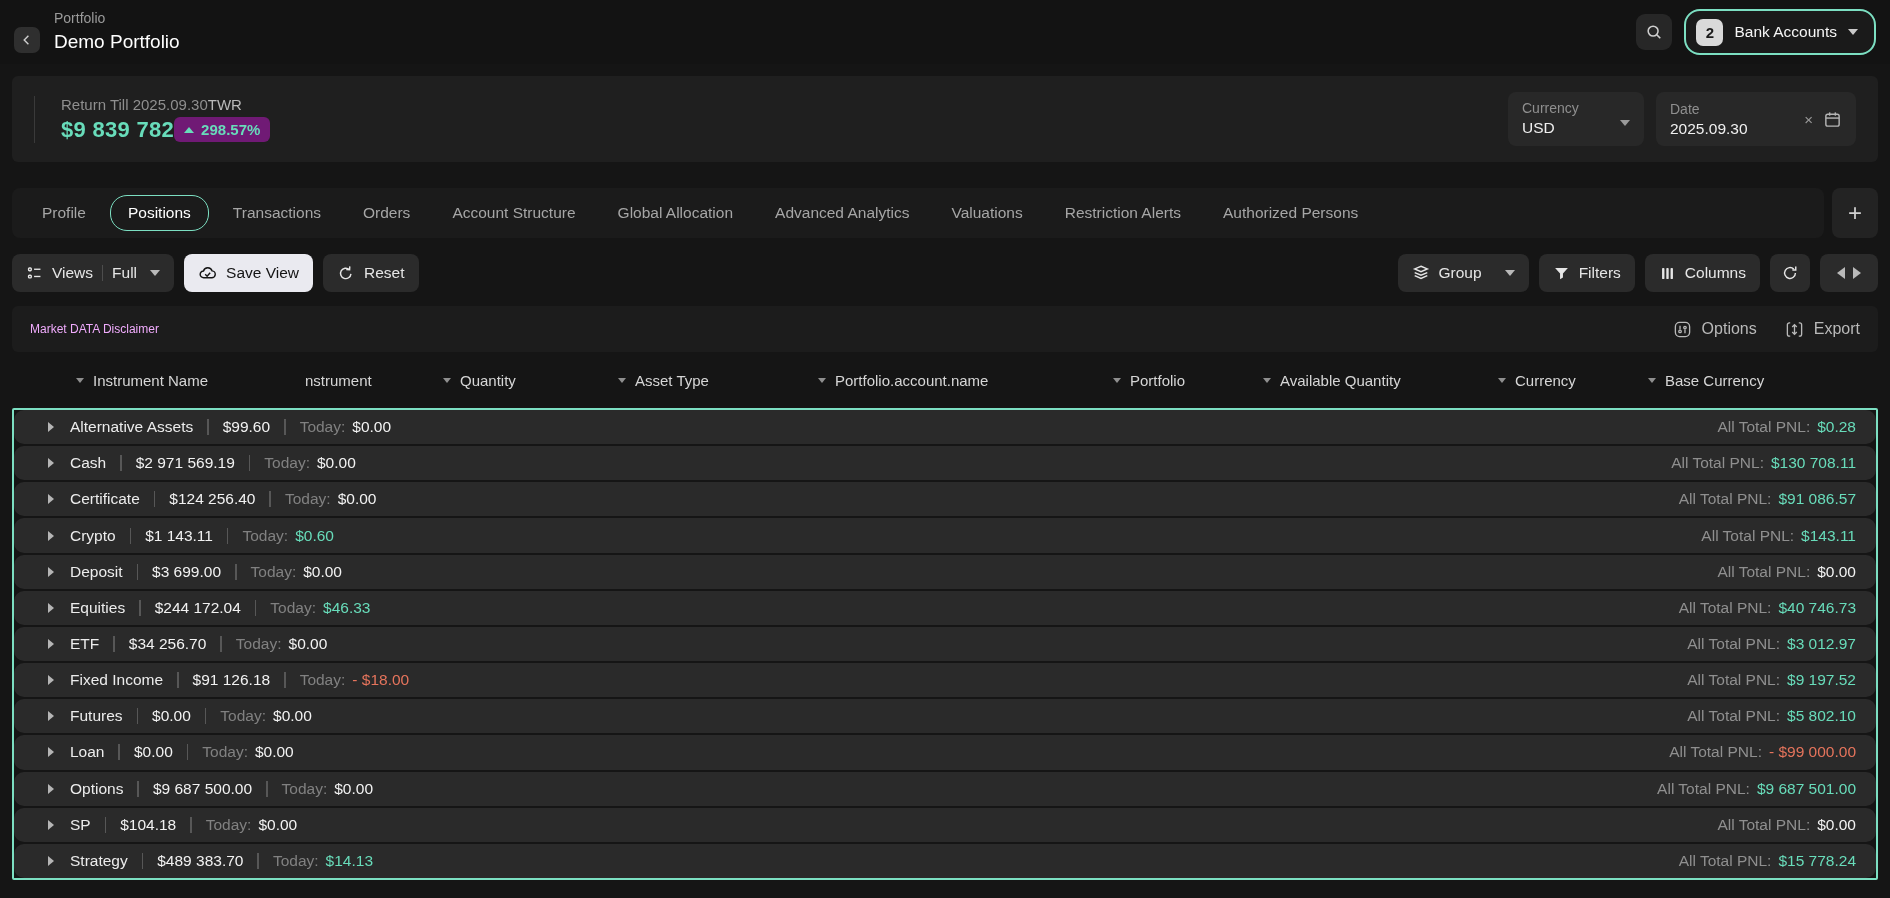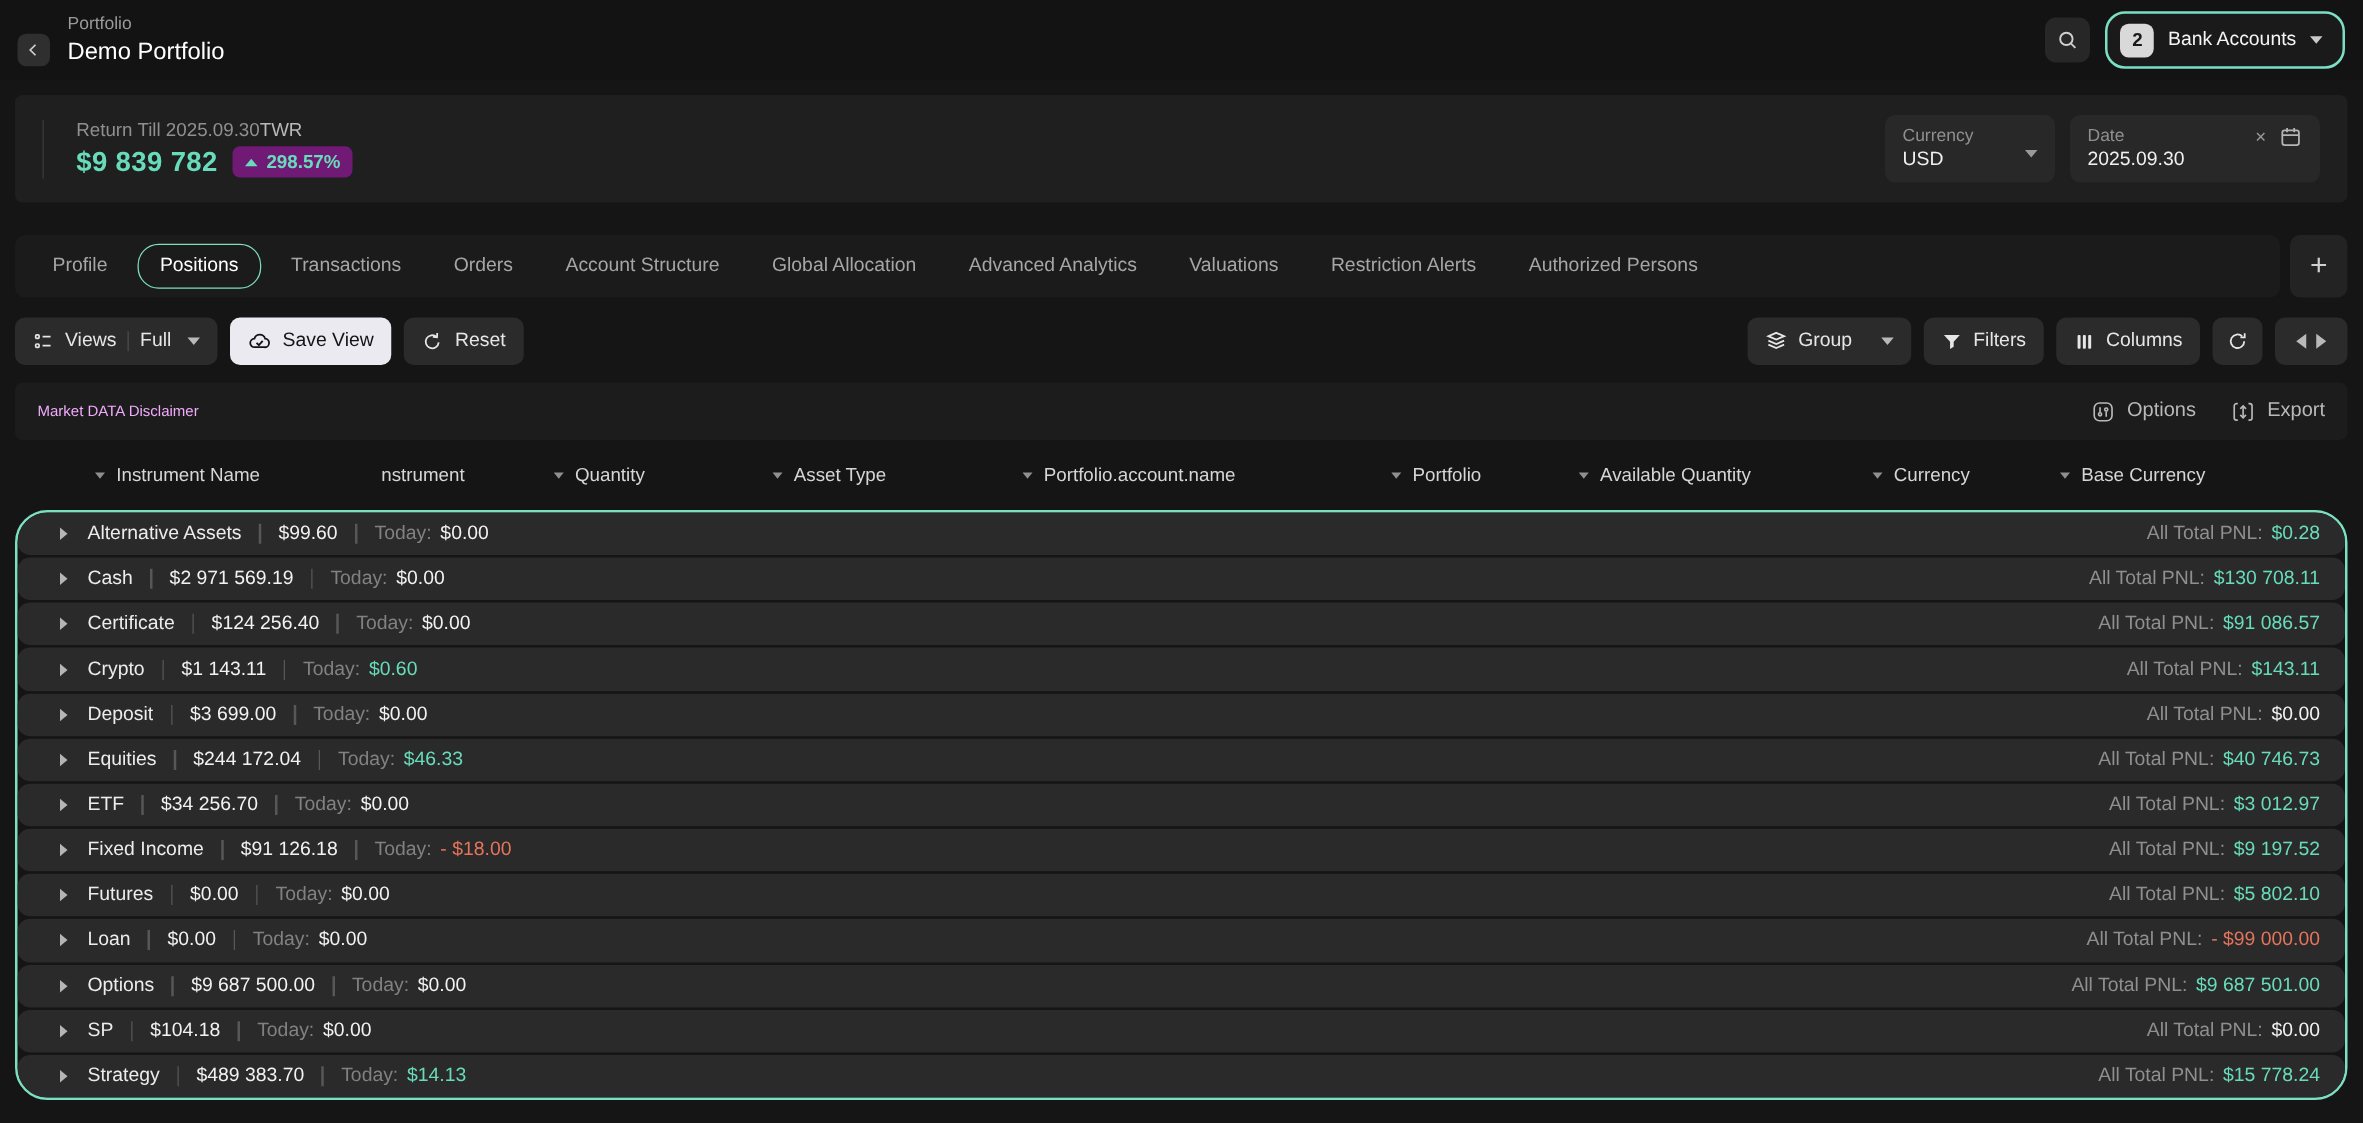--- a/index.html
+++ b/index.html
@@ -32,33 +32,33 @@
 
   
   .summary { margin:12px 12px 0; background:#1f1f1f; border-radius:6px; height:86px;
     display:flex; align-items:center; padding:0 22px; }
   .sum-label { font-size:15px; color:#8f8f8f; }
   .sum-value { font-size:22px; font-weight:bold; color:#fff; margin-top:6px; letter-spacing:.3px; }
   .sum-block1 { width:228px; }
   .sum-block2 { border-left:1px solid #3a3a3a; padding-left:26px; }
   .ret-labels { display:flex; font-size:15px; }
   .twr { color:#b9b9b9; }
-  .ret-row { display:flex; align-items:center; gap:12px; margin-top:4px; }
+  .ret-row { display:flex; align-items:center; margin-top:4px; }
   .ret-value { font-size:22px; font-weight:bold; color:#68DCBA; letter-spacing:.3px; }
   .ret-badge { background:#701a75; border-radius:6px; padding:4px 10px; display:flex; align-items:center; gap:7px; }
   .tri-up { width:0; height:0; border-left:5px solid transparent; border-right:5px solid transparent;
     border-bottom:6px solid #68DCBA; }
   .ret-pct { color:#68DCBA; font-weight:bold; font-size:15px; }
   .sum-right { margin-left:auto; display:flex; gap:12px; }
   .mini-box { background:#282828; border-radius:8px; height:54px; padding:8px 14px; }
   .mini-label { font-size:14px; color:#8f8f8f; }
   .mini-value { font-size:15.5px; color:#f0f0f0; margin-top:3px; }
   .currency-box { width:136px; display:flex; justify-content:space-between; }
   .currency-box .caret { margin-top:20px; border-top-color:#9a9a9a; }
-  .date-box { width:200px; display:flex; align-items:flex-start; justify-content:space-between; }
+  .date-box { width:200px; display:flex; align-items:center; justify-content:space-between; }
   .date-icons { display:flex; align-items:center; gap:10px; color:#b5b5b5; }
   .x-icon { font-size:15px; color:#9a9a9a; line-height:1; }
 
   
   .tabs-row { margin:26px 12px 0; display:flex; gap:8px; height:50px; }
   .tabs-bar { flex:1; background:#1b1b1b; border-radius:8px; display:flex; align-items:center;
     padding:0 12px; gap:6px; }
   .tab { padding:8px 17px; font-size:15.5px; color:#a6a6a6; border-radius:17px; white-space:nowrap;
     border:1.5px solid transparent; }
   .tab.active { color:#ffffff; border-color:#7CDFC2; }
@@ -97,21 +97,21 @@
   .hcell:nth-child(2){ width:155px; }
   .hcell:nth-child(3){ width:175px; }
   .hcell:nth-child(4){ width:200px; }
   .hcell:nth-child(5){ width:295px; }
   .hcell:nth-child(6){ width:150px; }
   .hcell:nth-child(7){ width:235px; }
   .hcell:nth-child(8){ width:150px; }
   .hcell:nth-child(9){ flex:1; }
 
   
-  .tbody { margin:2px 12px 12px; height:472px; border:2px solid #7CDFC2; border-radius:26px;
+  .tbody { margin:2px 12px 12px; height:472px; border:2px solid #7CDFC2; border-radius:2px;
     overflow:hidden; display:flex; flex-direction:column; gap:2px; background:#151515; }
   .trow { flex:1; background:#2a2a2a; border-radius:10px; display:flex; align-items:center;
     padding:0 20px 0 34px; font-size:15.5px; }
   .rchev { width:0; height:0; border-top:5px solid transparent; border-bottom:5px solid transparent;
     border-left:6.5px solid #b5b5b5; margin-right:16px; flex:none; }
   .rname { color:#ececec; }
   .rdiv { width:1.5px; height:16px; background:#575757; margin:0 14px; flex:none; }
   .rlabel { color:#818181; margin-right:7px; }
   .rpnl { margin-left:auto; display:flex; align-items:center; }
   .rpnl .rlabel { color:#8f8f8f; }

